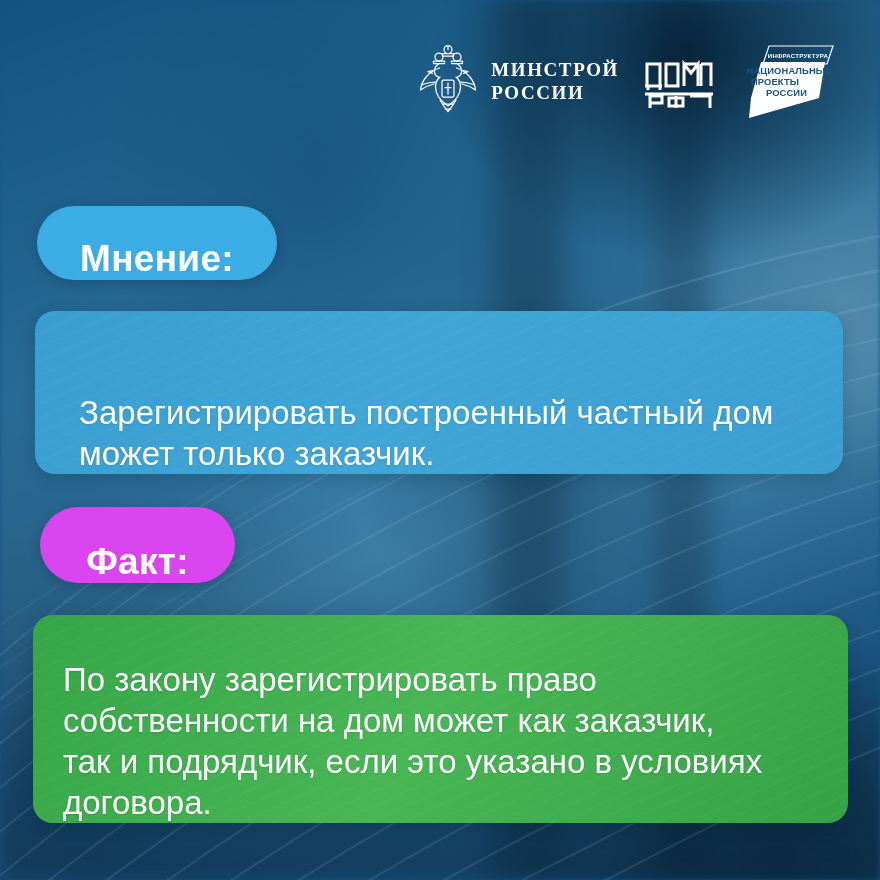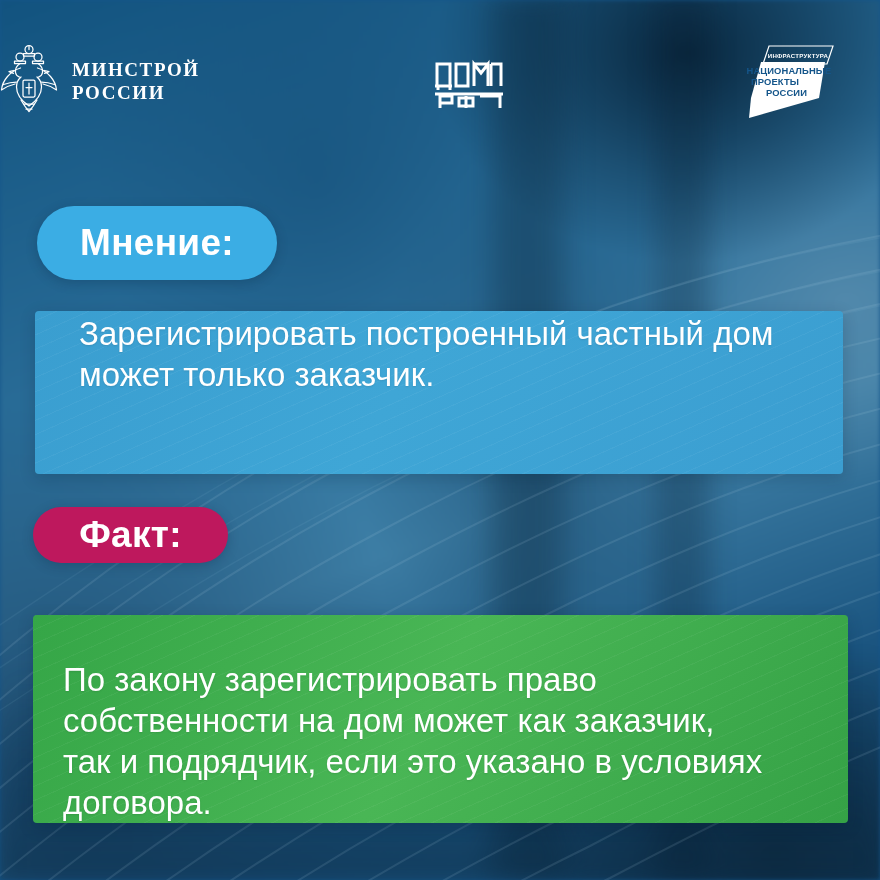--- a/index.html
+++ b/index.html
@@ -58,21 +58,21 @@
 
   
   .header {
     position: absolute;
     top: 36px;
     left: 0;
     width: 837px;
     height: 90px;
     display: flex;
     align-items: center;
-    justify-content: space-between;
+    justify-content: flex-end;
     gap: 24px;
   }
 
   .logo-minstroy { display: flex; align-items: center; gap: 14px; }
 
   .eagle { width: 58px; height: 74px; display: block; }
 
   .minstroy-text {
     color: #ffffff;
     font-size: 19px;
@@ -85,49 +85,49 @@
 
   .logo-domrf { width: 74px; height: 62px; display: block; }
 
   .logo-np { position: relative; width: 96px; height: 78px; }
   .logo-np svg { display: block; width: 96px; height: 78px; }
 
   
   .badge {
     position: absolute;
     display: flex;
-    align-items: center;
+    align-items: flex-end;
     justify-content: center;
     border-radius: 999px;
     color: #ffffff;
     font-size: 37px;
     font-weight: 700;
     letter-spacing: 0.3px;
     white-space: nowrap;
   }
   .badge-opinion {
     left: 37px;  top: 206px;
     width: 240px; height: 74px;
     background: #3bade4;
     box-shadow: 0 3px 12px rgba(4,28,48,0.22);
   }
   .badge-fact {
-    left: 33px;  top: 507px;
-    width: 195px; height: 56px;
-    background: #be185d;
+    left: 40px;  top: 507px;
+    width: 195px; height: 76px;
+    background: #d946ef;
     box-shadow: 0 3px 12px rgba(4,28,48,0.22);
   }
 
   
   .card {
     position: absolute;
-    border-radius: 4px;
+    border-radius: 20px;
     color: #ffffff;
     display: flex;
-    align-items: flex-start;
+    align-items: flex-end;
     box-shadow: 0 4px 16px rgba(4,28,48,0.20);
     overflow: hidden;
   }
   .card::after {
     
     content: "";
     position: absolute;
     inset: 0;
     background:
       repeating-linear-gradient(-24deg,

